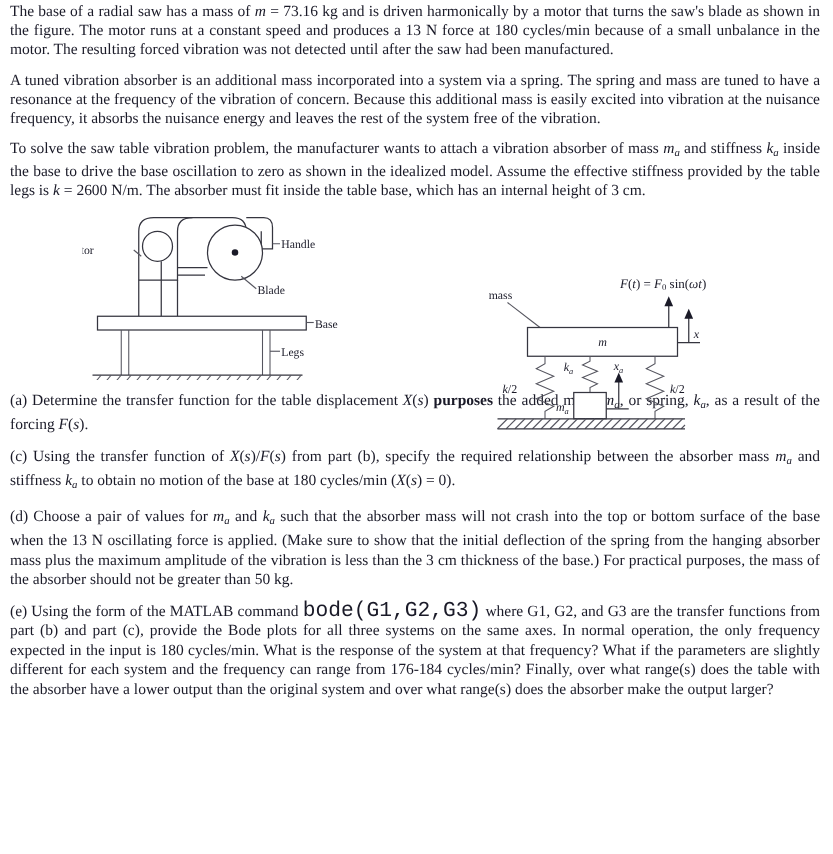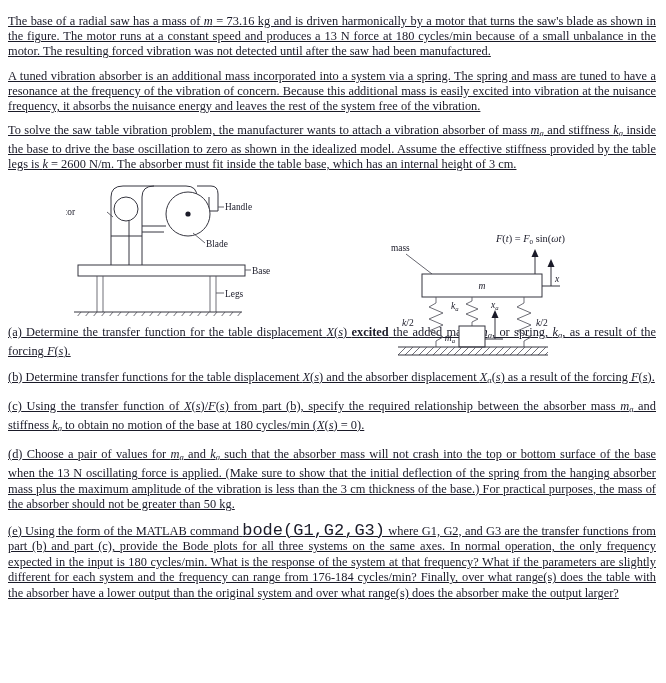--- a/index.html
+++ b/index.html
@@ -13,22 +13,21 @@
     height: 683px;
     font-family: "Liberation Serif", "DejaVu Serif", serif;
     color: #1a1a28;
     overflow: hidden;
   }
   .page {
     position: relative;
     width: 666px;
     height: 683px;
     box-sizing: border-box;
-    padding: 14px 10px 0 8px;
-    text-decoration: underline;
+    padding: 2px 10px 0 8px;
   }
   p.para {
     margin: 0 0 9px 0;
     font-size: 12.4px;
     line-height: 15.2px;
     text-align: justify;
     text-justify: inter-word;
     hyphens: none;
   }
   p.qpara {
@@ -236,23 +235,22 @@
           <path d="M136 126 L144 118"></path>
             <path d="M143 126 L151 118"></path>
             <path d="M150 126 L158 118"></path>
           <path d="M157 126 L160 123"></path>
         </g>
         <path class="ln" d="M10 126 L160 126"></path>
       </svg>
     </div>
   </div>
 
-  <p class="qpara"><span>(a)</span> Determine the transfer function for the table displacement <span class="mi">X</span>(<span class="mi">s</span>) <span class="bold">excited</span> the added mass, <span class="mi">m<sub>a</sub></span>, or spring, <span class="mi">k<sub>a</sub></span>, as a result of the forcing <span class="mi">F</span>(<span class="mi">s</span>).</p>
-
-  <p class="qpara"><span>(b)</span> Determine transfer functions for the table displacement <span class="mi">X</span>(<span class="mi">s</span>) and the absorber displacement <span class="mi">X<sub>a</sub></span>(<span class="mi">s</span>) as a result of the forcing <span class="mi">F</span>(<span class="mi">s</span>).</p>
+  <p class="qpara"><span>(a)</span> Determine the transfer function for the table displacement <span class="mi">X</span>(<span class="mi">s</span>) <span class="bold">purposes</span> the added mass, <span class="mi">m<sub>a</sub></span>, or spring, <span class="mi">k<sub>a</sub></span>, as a result of the forcing <span class="mi">F</span>(<span class="mi">s</span>).</p>
+
 
   <p class="qpara"><span>(c)</span> Using the transfer function of <span class="mi">X</span>(<span class="mi">s</span>)/<span class="mi">F</span>(<span class="mi">s</span>) from part (b), specify the required relationship between the absorber mass <span class="mi">m<sub>a</sub></span> and stiffness <span class="mi">k<sub>a</sub></span> to obtain no motion of the base at 180 cycles/min (<span class="mi">X</span>(<span class="mi">s</span>) = 0).</p>
 
   <p class="qpara"><span>(d)</span> Choose a pair of values for <span class="mi">m<sub>a</sub></span> and <span class="mi">k<sub>a</sub></span> such that the absorber mass will not crash into the top or bottom surface of the base when the 13 N oscillating force is applied. (Make sure to show that the initial deflection of the spring from the hanging absorber mass plus the maximum amplitude of the vibration is less than the 3 cm thickness of the base.) For practical purposes, the mass of the absorber should not be greater than 50 kg.</p>
 
   <p class="qpara"><span>(e)</span> Using the form of the MATLAB command <span class="mono">bode(G1,G2,G3)</span> where G1, G2, and G3 are the transfer functions from part (b) and part (c), provide the Bode plots for all three systems on the same axes. In normal operation, the only frequency expected in the input is 180 cycles/min. What is the response of the system at that frequency? What if the parameters are slightly different for each system and the frequency can range from 176-184 cycles/min? Finally, over what range(s) does the table with the absorber have a lower output than the original system and over what range(s) does the absorber make the output larger?</p>
 
 </div>
 
 </body></html>

